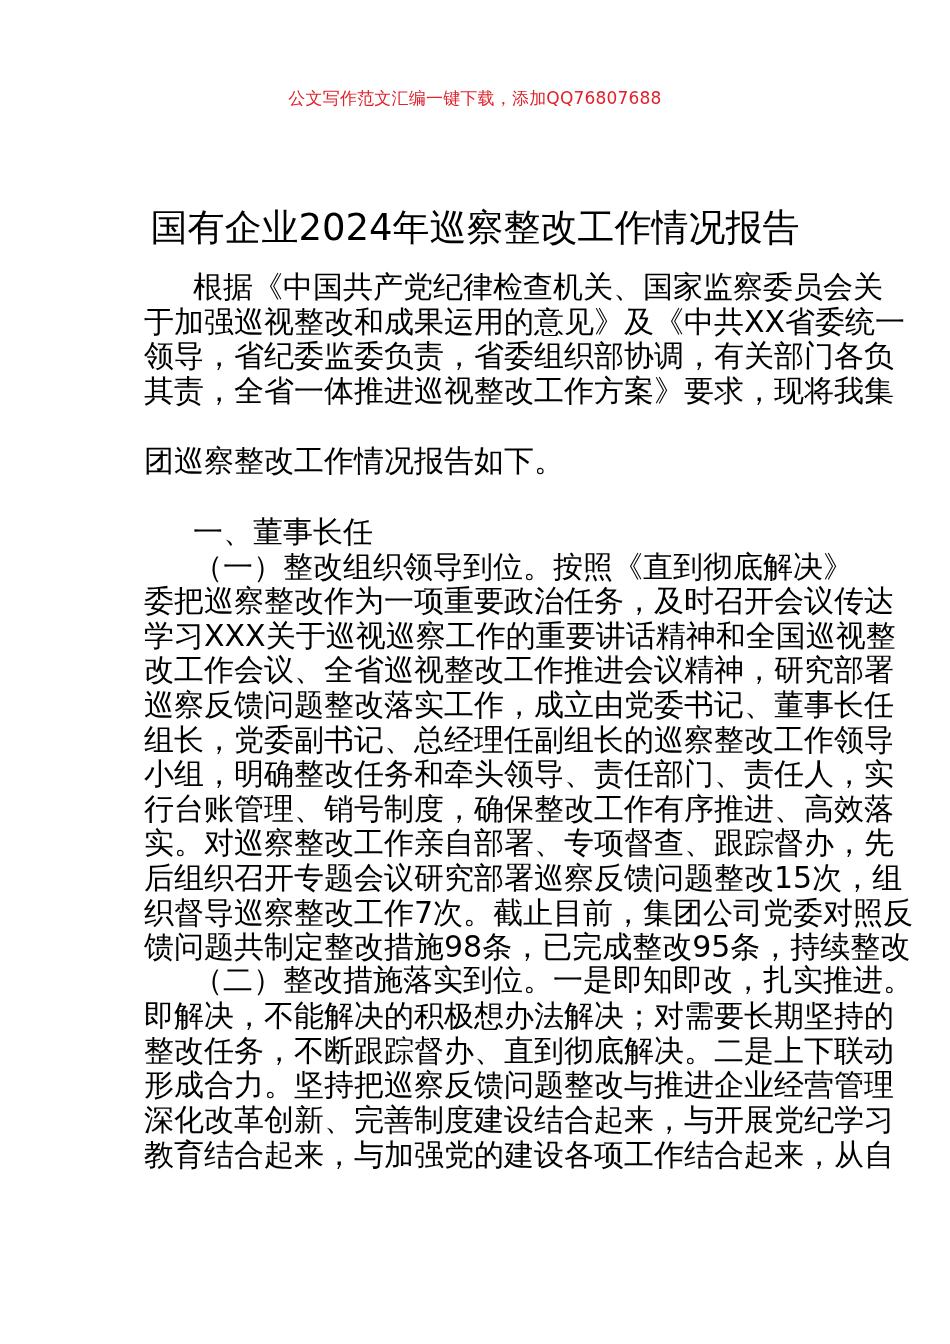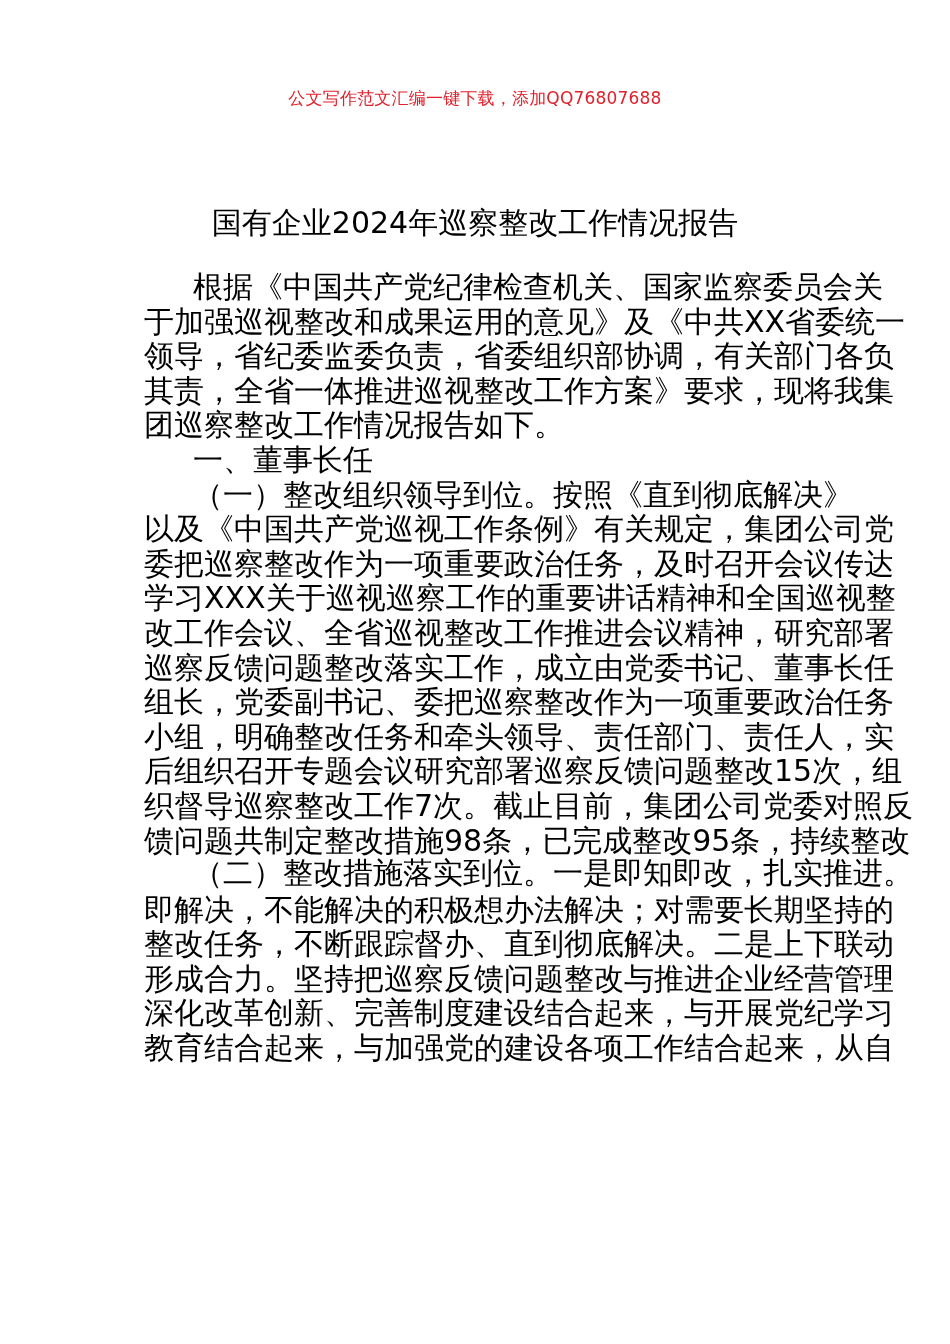--- a/index.html
+++ b/index.html
@@ -25,21 +25,21 @@
       line-height: 24px;
       color: #e0202a;
       letter-spacing: 0.2px;
     }
     .doc-title {
       position: absolute;
       top: 180px;
       left: 0;
       width: 950px;
       text-align: center;
-      font-size: 30px;
+      font-size: 37px;
       line-height: 46px;
       color: #000000;
       letter-spacing: 0px;
       font-weight: normal;
     }
     .body-text {
       position: absolute;
       top: 270px;
       left: 144px;
       width: 680px;
@@ -50,20 +50,21 @@
       text-justify: inter-character;
     }
     .line {
       display: block;
       white-space: nowrap;
       text-align: justify;
       text-align-last: justify;
     }
     .line.last {
       text-align-last: left;
+      margin-top: 36px;
     }
     .indent {
       padding-left: 49px;
     }
     .overflow {
       letter-spacing: 0;
       text-align-last: left;
       font-family: Liberation Mono, monospace;
     }
   </style>
@@ -83,27 +84,28 @@
     <span class="line">其责，全省一体推进巡视整改工作方案》要求，现将我集</span>
     <span class="line last">团巡察整改工作情况报告如下。</span>
   </div>
 
   <div class="para-block">
     <span class="line last indent">一、董事长任</span>
   </div>
 
   <div class="para-block">
     <span class="line indent">（一）整改组织领导到位。按照《直到彻底解决》</span>
-    <span class="line">以及《中国共产党巡视工作条例》有关规定，集团公司党</span>
     <span class="line">委把巡察整改作为一项重要政治任务，及时召开会议传达</span>
     <span class="line">学习XXX关于巡视巡察工作的重要讲话精神和全国巡视整</span>
     <span class="line">改工作会议、全省巡视整改工作推进会议精神，研究部署</span>
     <span class="line">巡察反馈问题整改落实工作，成立由党委书记、董事长任</span>
-    <span class="line">组长，党委副书记、委把巡察整改作为一项重要政治任务</span>
+    <span class="line">组长，党委副书记、总经理任副组长的巡察整改工作领导</span>
     <span class="line">小组，明确整改任务和牵头领导、责任部门、责任人，实</span>
+    <span class="line">行台账管理、销号制度，确保整改工作有序推进、高效落</span>
+    <span class="line">实。对巡察整改工作亲自部署、专项督查、跟踪督办，先</span>
     <span class="line">后组织召开专题会议研究部署巡察反馈问题整改15次，组</span>
     <span class="line">织督导巡察整改工作7次。截止目前，集团公司党委对照反</span>
     <span class="line">馈问题共制定整改措施98条，已完成整改95条，持续整改</span>
   </div>
 
   <div class="para-block">
     <span class="line indent overflow">（二）整改措施落实到位。一是即知即改，扎实推进。</span>
     <span class="line">即解决，不能解决的积极想办法解决；对需要长期坚持的</span>
     <span class="line">整改任务，不断跟踪督办、直到彻底解决。二是上下联动</span>
     <span class="line">形成合力。坚持把巡察反馈问题整改与推进企业经营管理</span>

